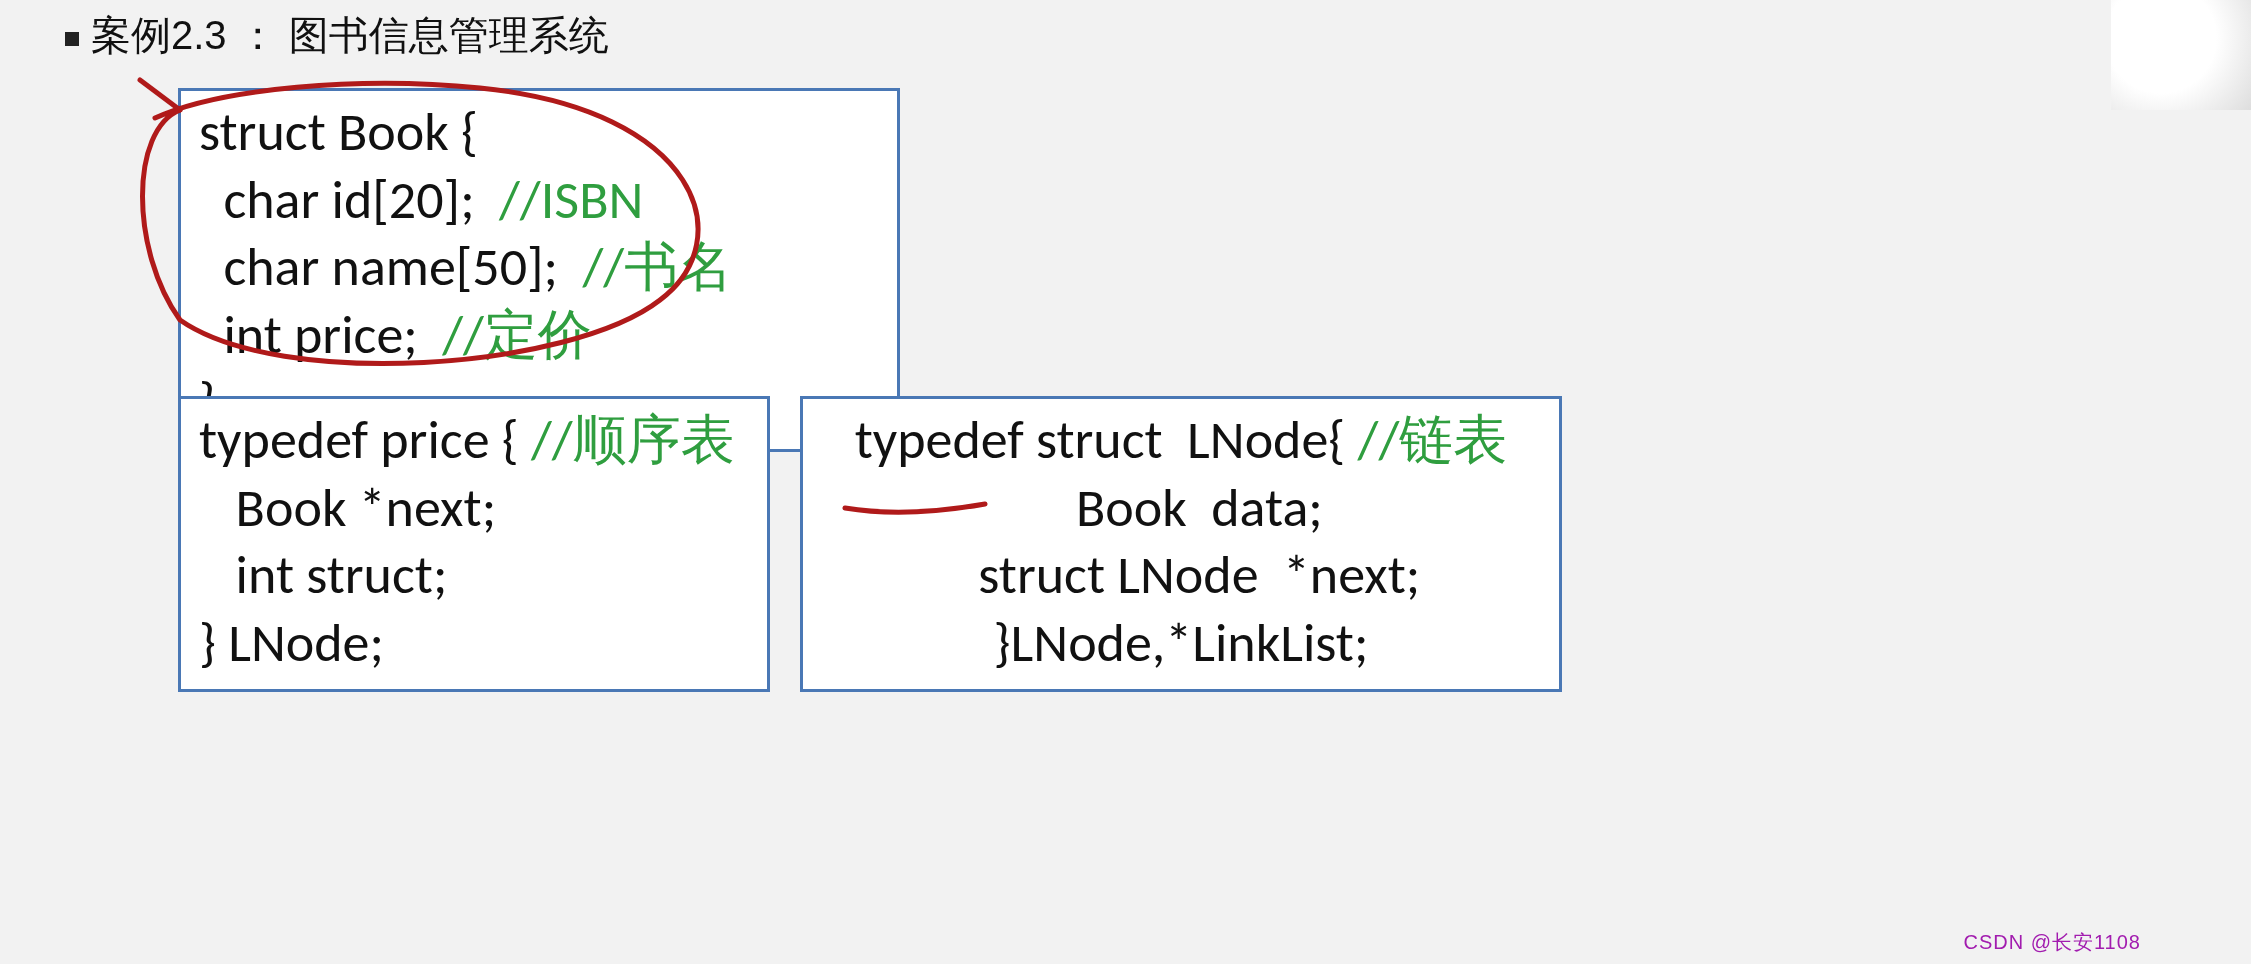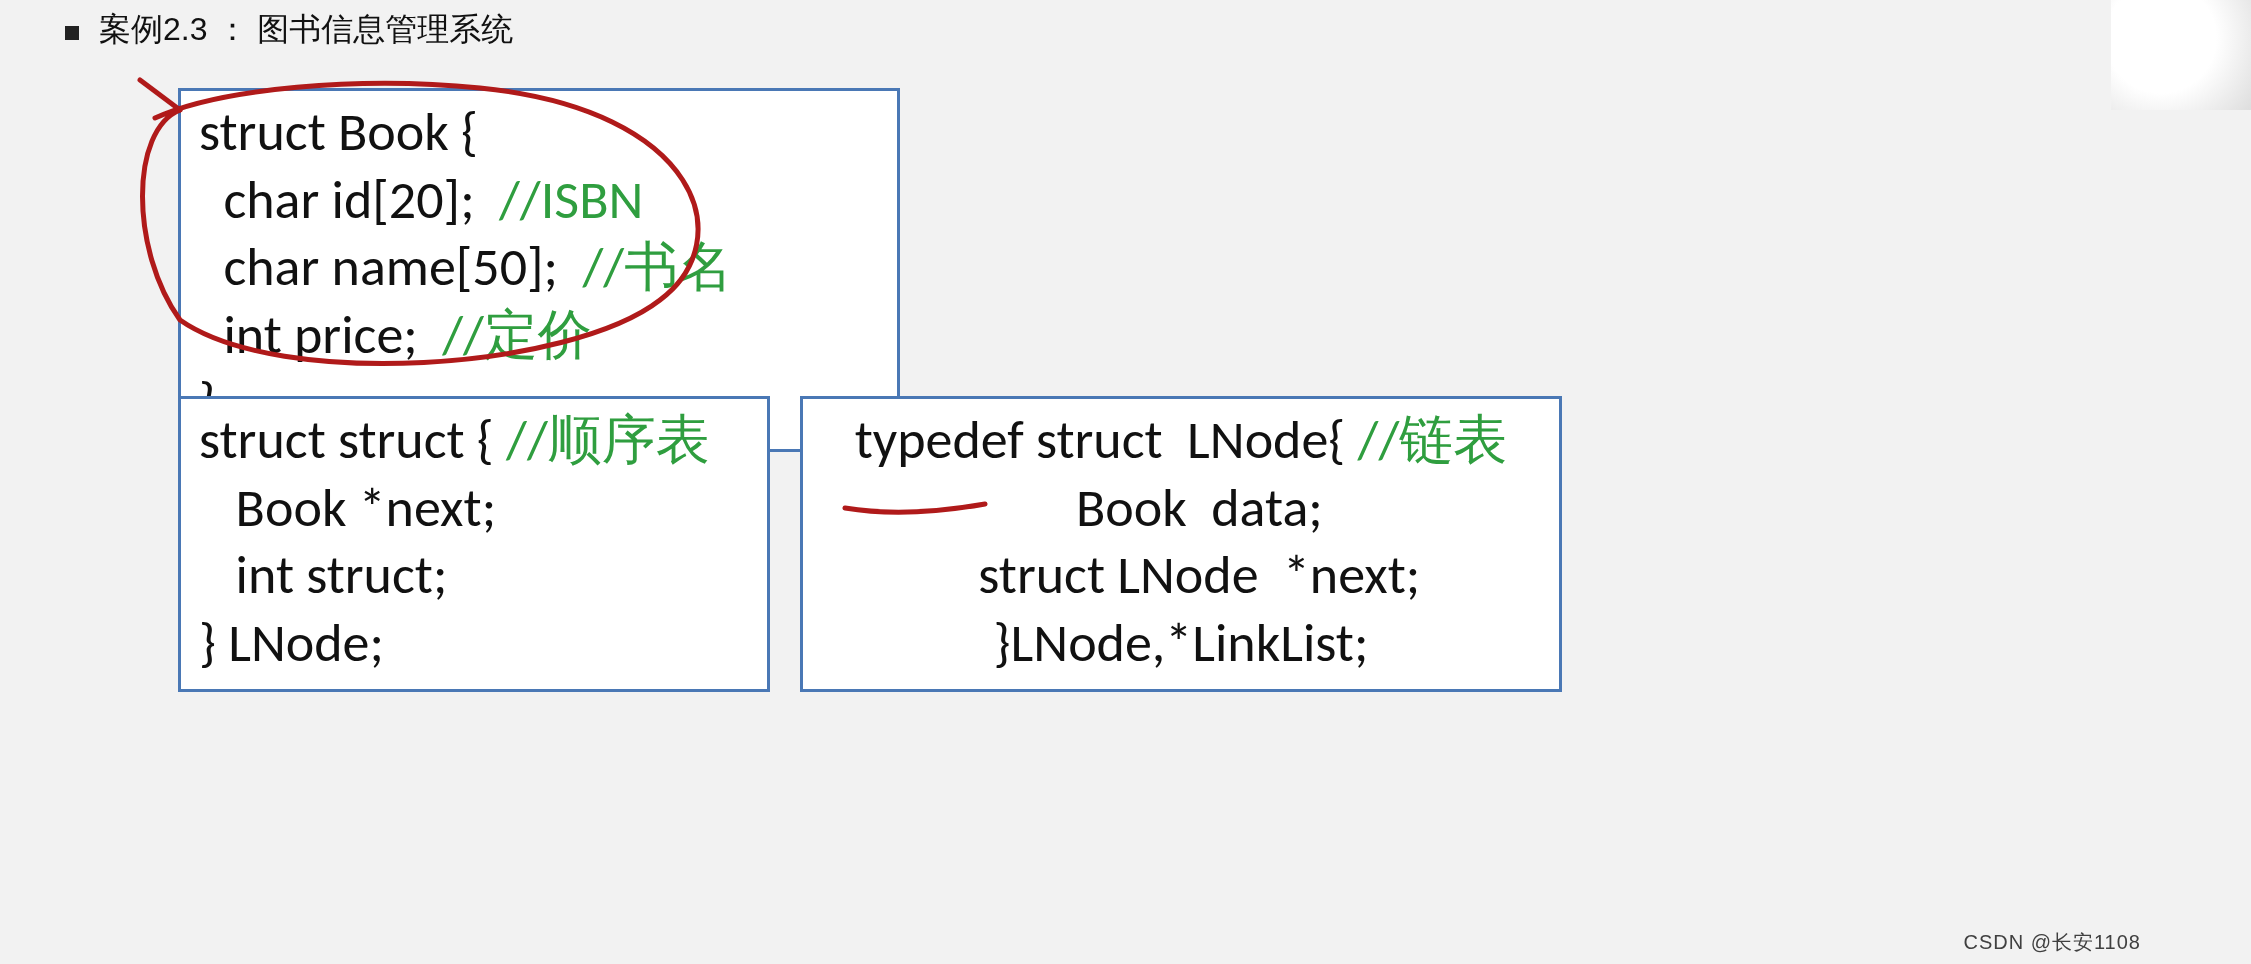--- a/index.html
+++ b/index.html
@@ -1,29 +1,29 @@
 <!DOCTYPE html>
 <html><head>
 <meta charset="utf-8">
 <style>
 html,body{margin:0;padding:0;background:#f2f2f2;font-family:"Microsoft YaHei","SimSun",Arial,sans-serif;color:#111;}
 .page{position:relative;width:2251px;height:964px;}
-.bullet-line{position:absolute;left:65px;top:8px;font-size:32px;display:flex;align-items:center;gap:20px;font-weight:400;}
+.bullet-line{position:absolute;left:65px;top:8px;font-size:40px;display:flex;align-items:center;gap:12px;font-weight:400;}
 .sq{width:14px;height:14px;background:#222;display:inline-block;margin-top:6px;flex:none;}
 pre.codebox{position:absolute;margin:0;background:#fff;border:3px solid #4a78b5;font-family:"Calibri","SimSun",Consolas,monospace;font-size:54px;line-height:1.25;padding:8px 18px 12px 18px;white-space:pre;font-weight:400;}
 pre.codebox .c{color:#2f9e3f;}
 .box1{left:178px;top:88px;width:680px;}
 .box2{left:178px;top:396px;width:550px;}
 .box3{left:800px;top:396px;width:720px;text-align:center;}
 svg.ann{position:absolute;pointer-events:none;}
 .circ{left:100px;top:70px;}
 .under{left:835px;top:490px;}
 .corner{position:absolute;right:0;top:0;width:140px;height:110px;overflow:hidden;}
 .corner div{position:absolute;inset:-30px;border-radius:50%;background:radial-gradient(circle at 40% 40%,#fff 35%,#e0e0e0 70%,#c8c8c8 100%);}
-.wm{position:absolute;right:110px;bottom:8px;font-size:20px;color:#404040;letter-spacing:1px;}
+.wm{position:absolute;right:110px;bottom:8px;font-size:20px;color:#a21caf;letter-spacing:1px;}
 </style>
 </head>
 <body>
 
 <div class="page">
 
   <div class="corner">
       <div></div>
     </div>
 
@@ -31,21 +31,21 @@
     <span class="sq"></span>
     <span>案例2.3 ： 图书信息管理系统</span>
   </div>
 
   <pre class="codebox box1"><span>struct Book {</span>
 <span>  char id[20];  </span><span class="c">//ISBN</span>
 <span>  char name[50];  </span><span class="c">//书名</span>
 <span>  int price;  </span><span class="c">//定价</span>
 <span>};</span></pre>
 
-  <pre class="codebox box2"><span>struct struct { </span><span class="c">//顺序表</span>
+  <pre class="codebox box2"><span>typedef price { </span><span class="c">//顺序表</span>
 <span>   Book *next;</span>
 <span>   int struct;</span>
 <span>} LNode;</span></pre>
 
   <pre class="codebox box3"><span>typedef struct  LNode{ </span><span class="c">//链表</span>
 <span>   Book  data;</span>
 <span>   struct LNode  *next;</span>
 <span>}LNode,*LinkList;</span></pre>
 
   <svg class="ann circ" width="820" height="300">

